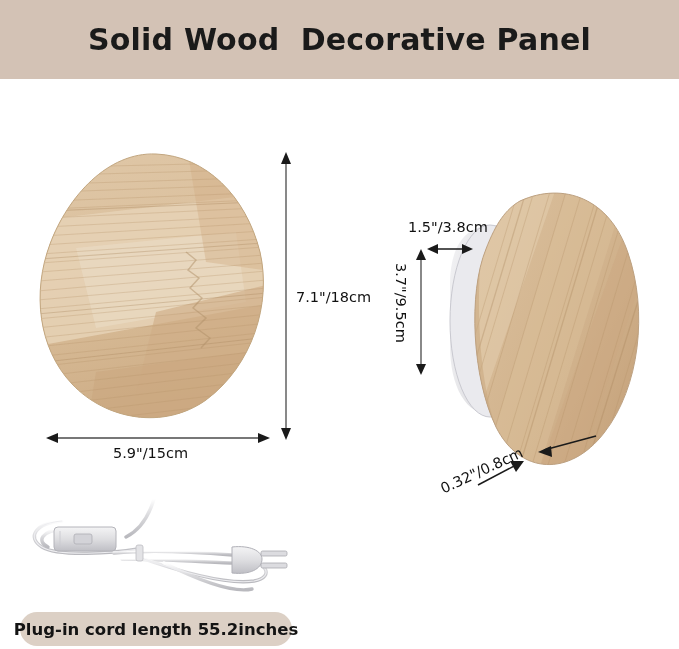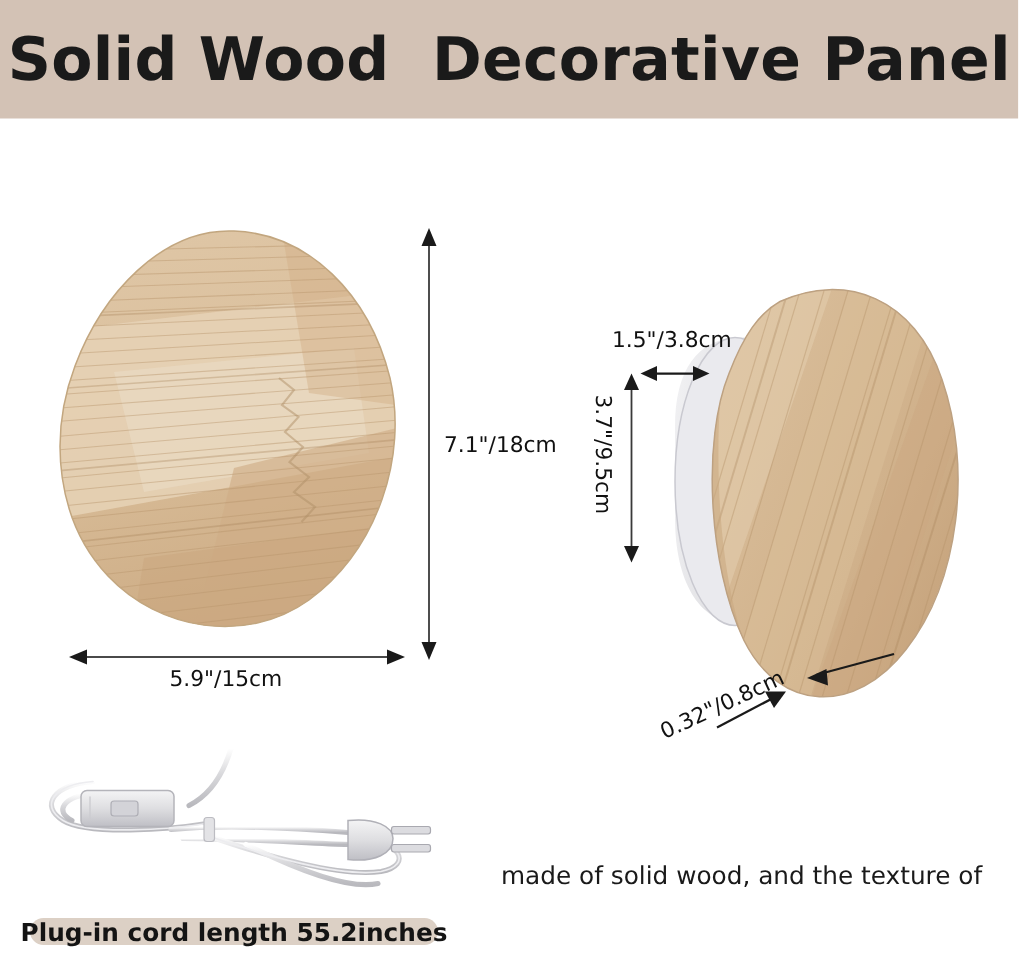--- a/index.html
+++ b/index.html
@@ -29,21 +29,21 @@
   }
   .header-title {
     position: absolute;
     left: 0;
     top: 0;
     width: 679px;
     height: 79px;
     display: flex;
     align-items: center;
     justify-content: center;
-    font-size: 40px;
+    font-size: 30px;
     font-weight: 700;
     color: #1a1a1a;
     letter-spacing: 0.2px;
     white-space: pre;
   }
 
   
   .dim-label {
     position: absolute;
     font-size: 14.5px;
@@ -94,21 +94,21 @@
     width: 300px;
     height: 110px;
   }
 
   
   .cord-badge {
     position: absolute;
     left: 20px;
     top: 612px;
     width: 272px;
-    height: 18px;
+    height: 34px;
     border-radius: 17px;
     background: #dcd0c5;
     display: flex;
     align-items: center;
     justify-content: center;
     font-size: 16.5px;
     font-weight: 700;
     color: #141414;
     white-space: nowrap;
   }
@@ -359,16 +359,15 @@
         <path d="M214 50 C232 48 244 54 244 62 C244 72 232 78 214 76 Z" fill="url(#gSwitch)" stroke="#b0b0b7" stroke-width="1"></path>
         <rect x="243" y="54" width="26" height="5" rx="1.6" fill="#dcdce0" stroke="#a9a9b0" stroke-width="0.8"></rect>
         <rect x="243" y="66" width="26" height="5" rx="1.6" fill="#dcdce0" stroke="#a9a9b0" stroke-width="0.8"></rect>
       </g>
     </svg>
   </div>
 
   <div class="cord-badge">Plug-in cord length 55.2inches</div>
 
   <div class="description">
-    <div>made of solid wood, and the texture of</div>
   </div>
 
 </div>
 
 </body></html>

